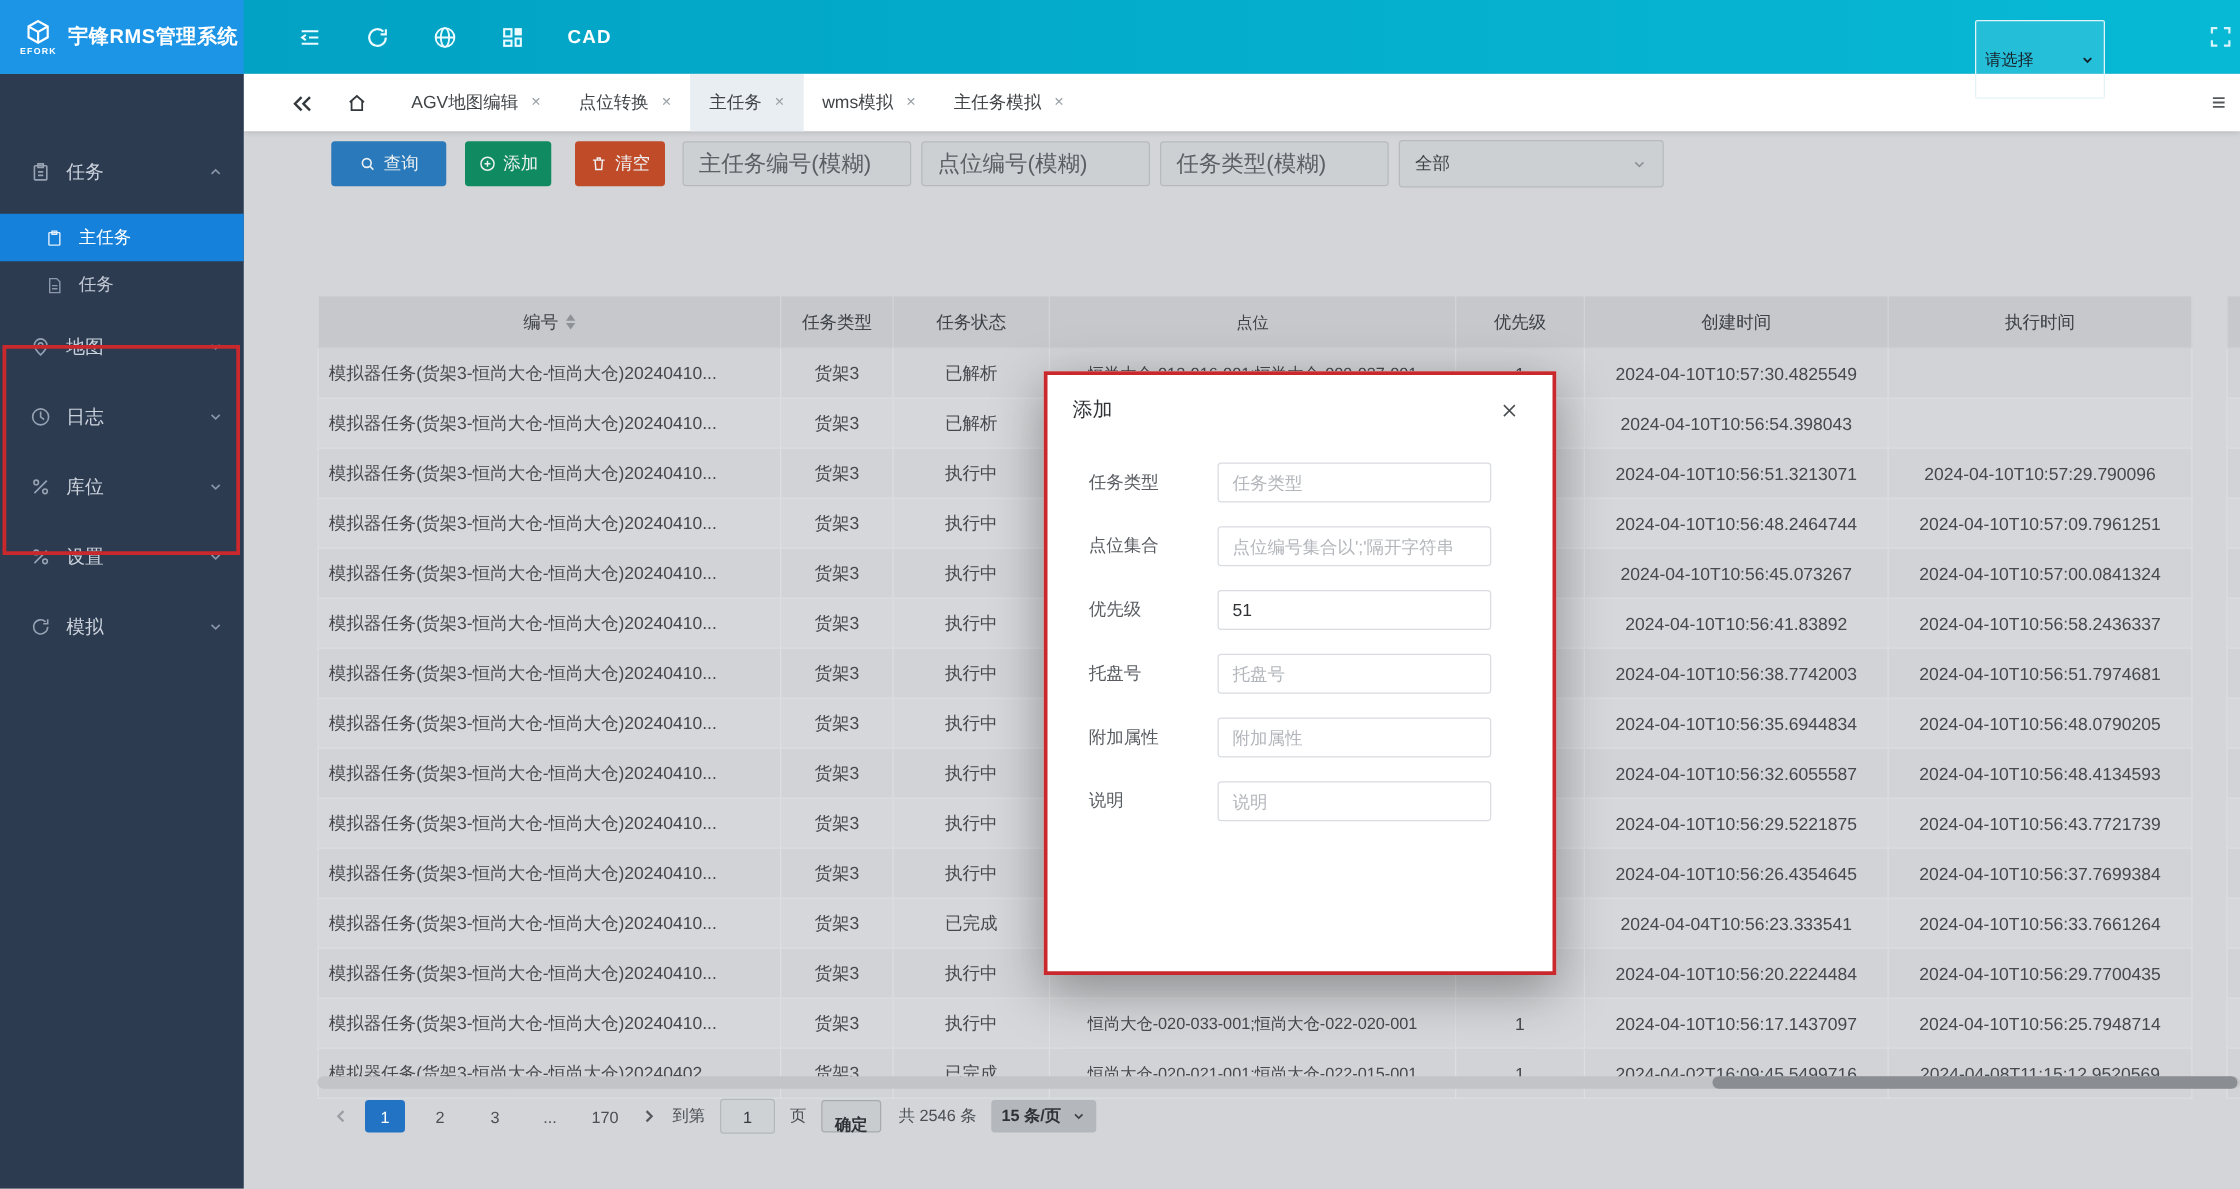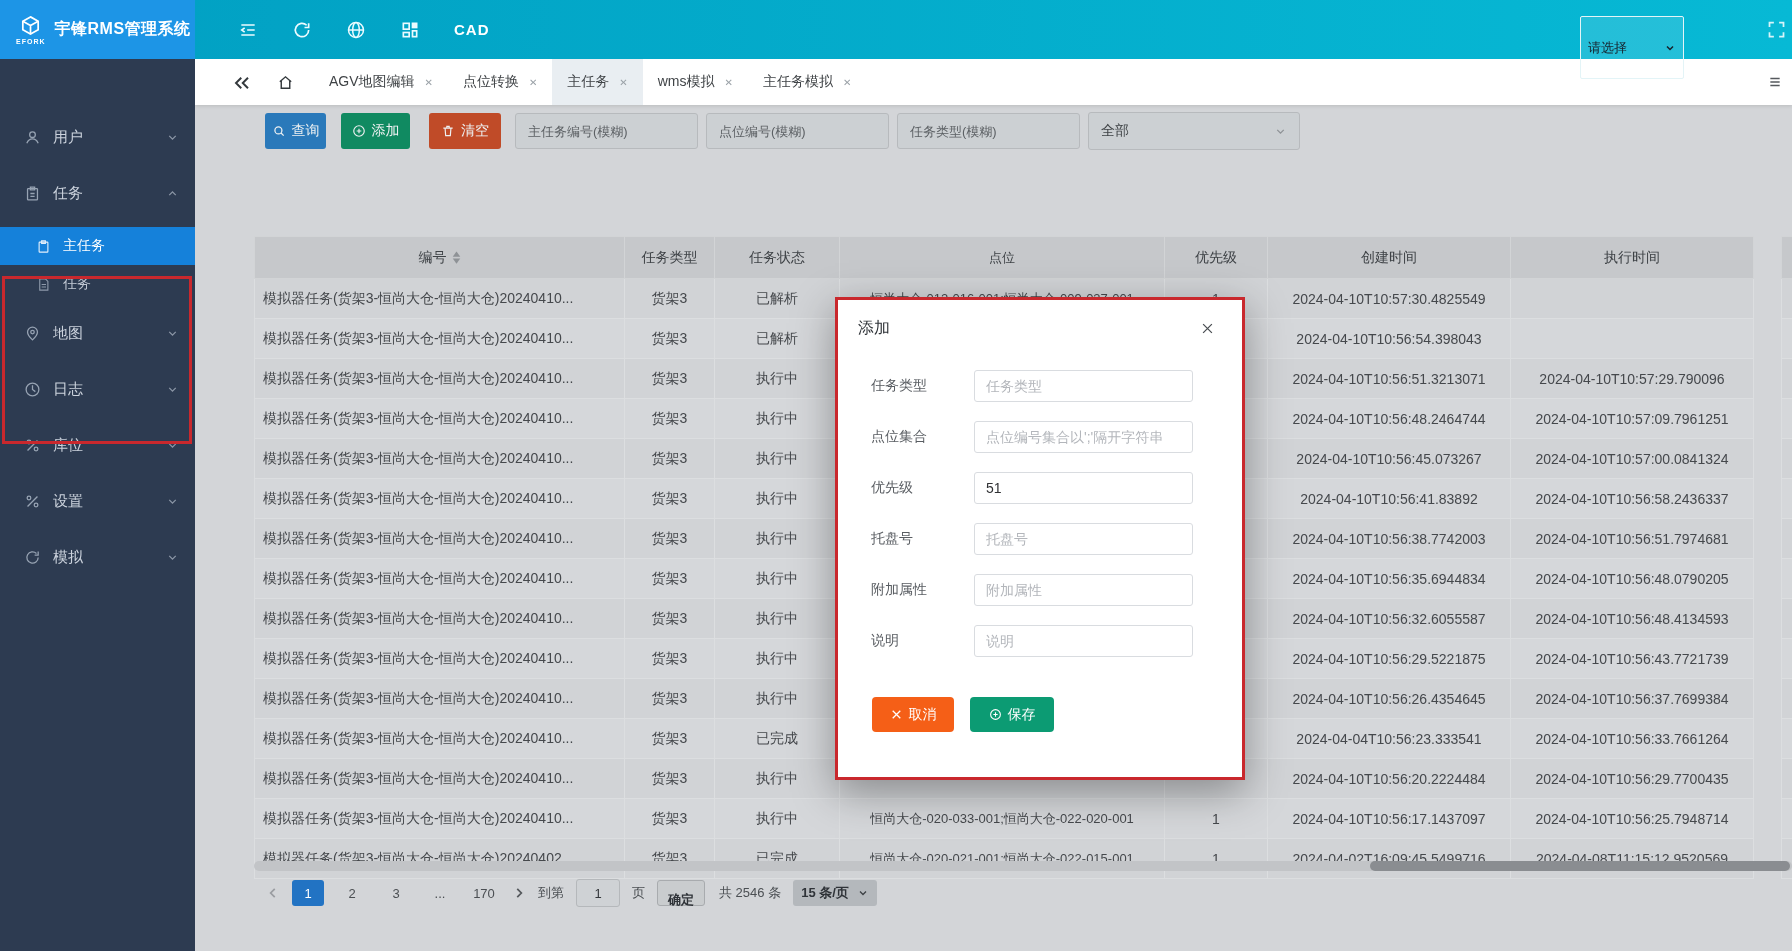--- a/index.html
+++ b/index.html
@@ -42,25 +42,25 @@
   .tabs{display:flex;align-items:center;height:46px;margin-left:20px;}
   .tab{height:46px;display:flex;align-items:center;padding:0 15px;font-size:14px;cursor:pointer;gap:10px;}
   .tab.active{background:#e9eef2;}
   .tab-close{font-size:10px;color:#9aa1a7;cursor:pointer;}
   .tab-more{position:absolute;right:10px;width:14px;height:14px;color:#55595d;cursor:pointer;}
   
   .toolbar{position:absolute;left:265px;top:113px;height:36px;display:flex;align-items:center;z-index:5;}
   .btn{height:36px;display:inline-flex;align-items:center;justify-content:center;gap:6px;border:none;
        border-radius:3px;color:#eef1f2;font-size:14px;cursor:pointer;font-family:inherit;}
   .btn svg{width:14px;height:14px;}
-  .btn-query{width:61px;background:#2a79ba;margin-right:15px;}
+  .btn-query{width:92px;background:#2a79ba;margin-right:15px;}
   .btn-add{width:69px;background:#108a61;margin-right:19px;}
   .btn-clear{width:72px;background:#c04b28;margin-right:14px;}
   .filter-input{width:157px;height:34px;background:#ccd0d3;border:1px solid #b7babd;border-radius:3px;
-       margin-right:8px;padding:0 12px;font-size:13px;color:#0f766e;font-family:inherit;}
+       margin-right:8px;padding:0 12px;font-size:18px;color:#0f766e;font-family:inherit;}
   .filter-input::placeholder{color:#5c6064;opacity:1;}
   .type-select{width:186px;height:36px;background:#ccd0d3;border:1px solid #b7babd;border-radius:3px;
        display:flex;align-items:center;justify-content:space-between;padding:0 12px;font-size:14px;color:#3f4346;cursor:pointer;}
   .type-select .caret{width:13px;height:13px;color:#8e9296;}
   
   .table-wrap{position:absolute;left:254px;top:236px;width:1576px;}
   table{border-collapse:collapse;table-layout:fixed;width:1576px;font-size:14px;color:#45484c;}
   th{height:39px;background:#c6c8cb;font-weight:400;color:#3e4246;border:1px solid #d2d4d6;}
   td{height:39px;background:#d1d3d6;border:1px solid #dcdee0;text-align:center;overflow:hidden;
      white-space:nowrap;padding:0;}
@@ -167,34 +167,20 @@
       </svg>
   </div>
   <span class="fullscreen">
     <svg viewBox="0 0 24 24" fill="none" stroke="currentColor" stroke-width="2">
       <path d="M4 9V4h5M15 4h5v5M20 15v5h-5M9 20H4v-5"></path>
     </svg>
   </span>
 </div>
 
 <div class="sidebar">
-  <div class="side-item">
-    <span class="s-icon">
-      <svg viewBox="0 0 24 24" fill="none" stroke="currentColor" stroke-width="1.8">
-          <circle cx="12" cy="8" r="4"></circle>
-          <path d="M4 20c1.6-3.8 4.5-6 8-6s6.4 2.2 8 6"></path>
-        </svg>
-    </span>
-    <span class="s-label">用户</span>
-    <span class="s-chev">
-      <svg viewBox="0 0 24 24" fill="none" stroke="currentColor" stroke-width="2.4">
-          <path d="M6 9l6 6 6-6"></path>
-        </svg>
-    </span>
-  </div>
   <div class="side-item">
     <span class="s-icon">
       <svg viewBox="0 0 24 24" fill="none" stroke="currentColor" stroke-width="1.8">
           <rect x="5" y="5" width="14" height="16" rx="1"></rect>
           <path d="M9 3h6v4H9z"></path>
           <path d="M9 12h6M9 16h6"></path>
         </svg>
     </span>
     <span class="s-label">任务</span>
     <span class="s-chev">
@@ -655,29 +641,14 @@
         <input class="m-input" placeholder="托盘号" style="">
       </div>
       <div class="m-row">
         <label class="m-label">附加属性</label>
         <input class="m-input" placeholder="附加属性" style="">
       </div>
       <div class="m-row">
         <label class="m-label">说明</label>
         <input class="m-input" placeholder="说明" style="">
       </div>
-    <div class="m-btns">
-      <button class="m-btn m-cancel">
-        <svg viewBox="0 0 24 24" fill="none" stroke="currentColor" stroke-width="2.4">
-            <path d="M5 5l14 14M19 5L5 19"></path>
-          </svg>
-        <span>取消</span>
-      </button>
-      <button class="m-btn m-save">
-        <svg viewBox="0 0 24 24" fill="none" stroke="currentColor" stroke-width="2">
-            <circle cx="12" cy="12" r="9"></circle>
-            <path d="M12 8v8M8 12h8"></path>
-          </svg>
-        <span>保存</span>
-      </button>
-    </div>
   </div>
 </div>
 
 </body></html>

